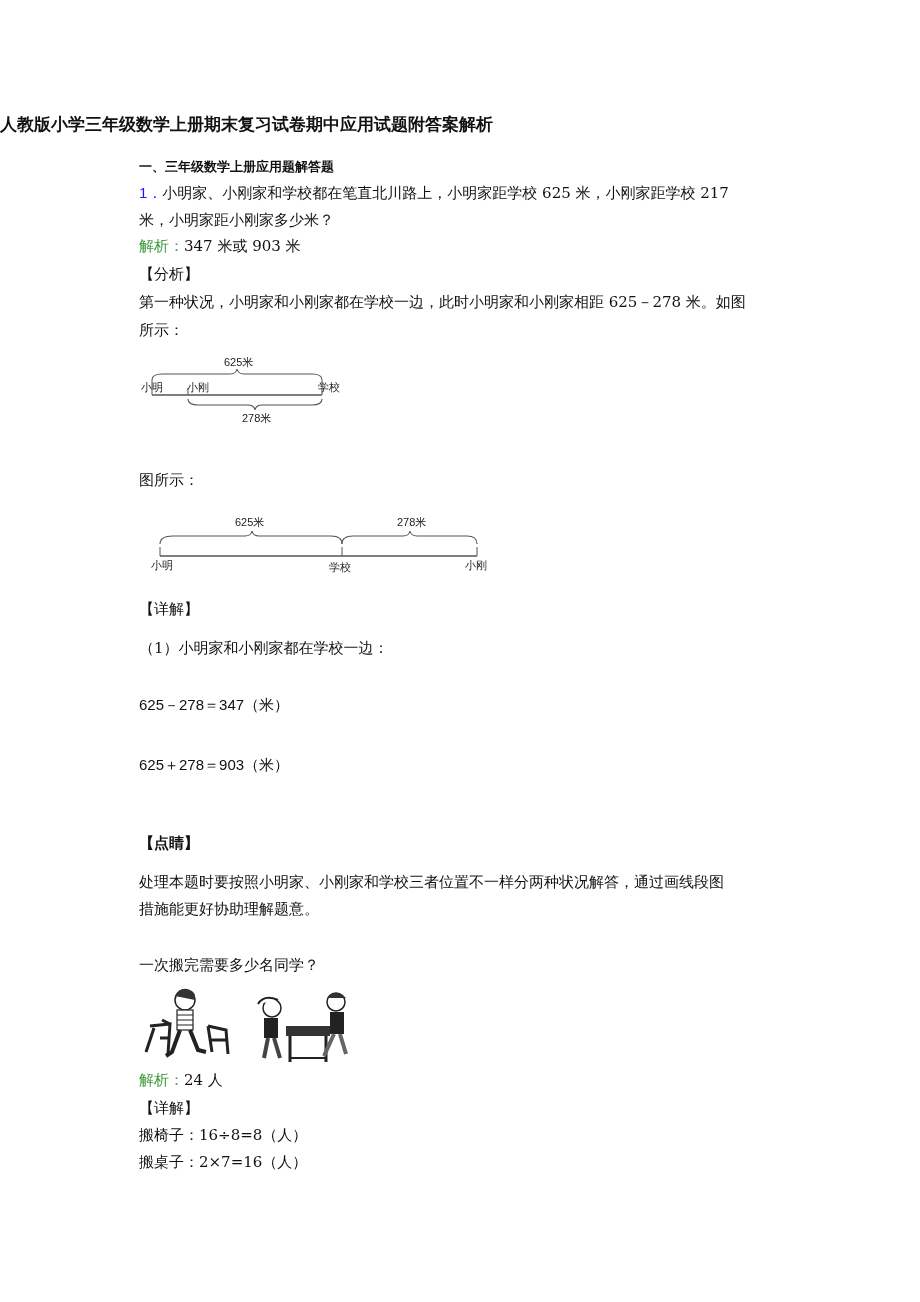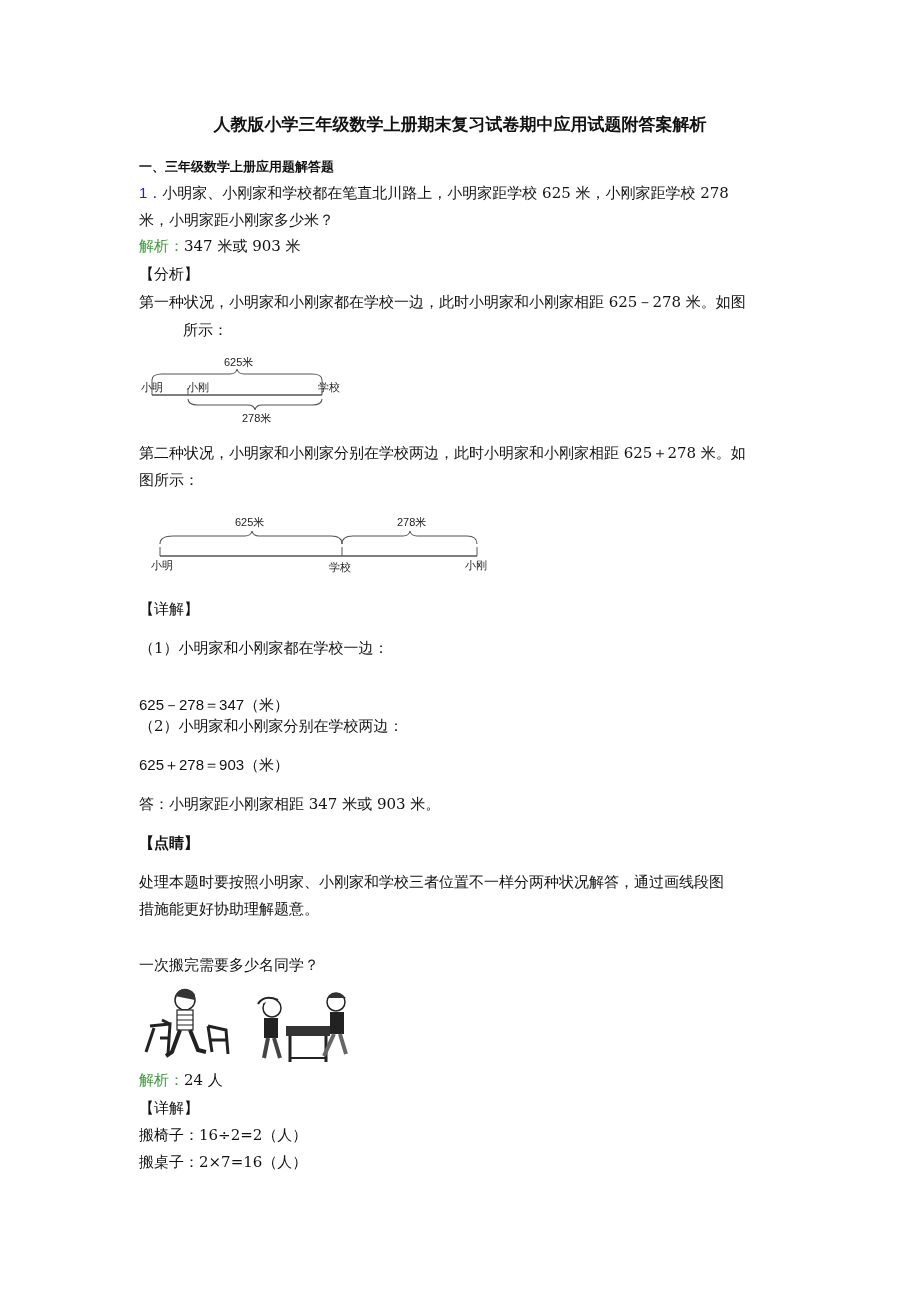--- a/index.html
+++ b/index.html
@@ -1,20 +1,20 @@
 <!DOCTYPE html>
 <html><head>
   <meta charset="utf-8">
   <style>
     html, body { margin: 0; padding: 0; background: #ffffff; }
     body { width: 920px; height: 1302px; position: relative; overflow: hidden;
            font-family: "DejaVu Serif", "Liberation Serif", serif; color: #111; }
     .page { position: absolute; left: 0; top: 0; width: 920px; height: 1302px; }
     .abs { position: absolute; white-space: nowrap; }
-    .title { left: 0; width: 920px; top: 113px; text-align: center; font-size: 17px; font-weight: bold; }
+    .title { left: 0; width: 920px; top: 113px; text-align: left; font-size: 17px; font-weight: bold; }
     .section { left: 139px; top: 158px; font-size: 13px; font-weight: bold; }
     .line { left: 139px; font-size: 15px; line-height: 20px; }
     .qnum { color: #1a1aff; font-family: "Liberation Sans", sans-serif; }
     .jiexi { color: #3a9a3a; }
     .num { font-family: "Liberation Sans", sans-serif; }
     .watermark { left: 230px; top: 596px; font-family: "Liberation Sans", sans-serif; font-size: 62px;
                  color: #e4e4e4; letter-spacing: 1px; z-index: 0; }
     .txt { z-index: 1; }
     svg { position: absolute; }
     .dlabel { font-family: "Liberation Sans", sans-serif; font-size: 11px; fill: #222; }
@@ -22,67 +22,64 @@
 </head>
 <body>
 
 <div class="page">
 
 
   <div class="abs title txt">人教版小学三年级数学上册期末复习试卷期中应用试题附答案解析</div>
   <div class="abs section txt">一、三年级数学上册应用题解答题</div>
 
   <div class="abs line txt" style="top:183px;">
-    <span class="qnum">1．</span><span>小明家、小刚家和学校都在笔直北川路上，小明家距学校 625 米，小刚家距学校 278</span>
+    <span class="qnum">1．</span><span>小明家、小刚家和学校都在笔直北川路上，小明家距学校 625 米，小刚家距学校 217</span>
   </div>
   <div class="abs line txt" style="top:210px;">米，小明家距小刚家多少米？</div>
   <div class="abs line txt" style="top:236px;">
     <span class="jiexi">解析：</span><span>347 米或 903 米</span>
   </div>
   <div class="abs line txt" style="top:264px;">【分析】</div>
   <div class="abs line txt" style="top:292px;">第一种状况，小明家和小刚家都在学校一边，此时小明家和小刚家相距 625－278 米。如图</div>
-  <div class="abs line txt" style="top:320px;margin-left:44px;">所示：</div>
+  <div class="abs line txt" style="top:320px;">所示：</div>
 
   <svg style="left:138px; top:350px;" width="220" height="80" viewBox="0 0 220 80">
     <text class="dlabel" x="86" y="16">625米</text>
     <path d="M14 30 Q14 24 24 24 L92 24 Q98 24 99 19 Q100 24 106 24 L174 24 Q184 24 184 30" fill="none" stroke="#555" stroke-width="1.1"></path>
     <line x1="14" y1="45" x2="184" y2="45" stroke="#555" stroke-width="1.4"></line>
     <line x1="14" y1="30" x2="14" y2="45" stroke="#555" stroke-width="1"></line>
     <line x1="50" y1="38" x2="50" y2="45" stroke="#555" stroke-width="1"></line>
     <line x1="184" y1="30" x2="184" y2="45" stroke="#555" stroke-width="1"></line>
     <text class="dlabel" x="3" y="41">小明</text>
     <text class="dlabel" x="49" y="41">小刚</text>
     <text class="dlabel" x="180" y="41">学校</text>
     <path d="M50 49 Q50 55 60 55 L110 55 Q116 55 117 60 Q118 55 124 55 L174 55 Q184 55 184 49" fill="none" stroke="#555" stroke-width="1.1"></path>
     <text class="dlabel" x="104" y="72">278米</text>
   </svg>
 
-  <div class="abs line txt" style="top:443px;">第二种状况，小明家和小刚家分别在学校两边，此时小明家和小刚家相距 625＋278 米。如</div>
   <div class="abs line txt" style="top:470px;">图所示：</div>
 
   <svg style="left:145px; top:510px;" width="360" height="70" viewBox="0 0 360 70">
     <text class="dlabel" x="90" y="16">625米</text>
     <text class="dlabel" x="252" y="16">278米</text>
     <path d="M15 34 Q15 26 28 26 L100 26 Q106 26 107 21 Q108 26 114 26 L186 26 Q197 26 197 34" fill="none" stroke="#555" stroke-width="1.1"></path>
     <path d="M197 34 Q197 26 208 26 L258 26 Q264 26 265 21 Q266 26 272 26 L322 26 Q332 26 332 34" fill="none" stroke="#555" stroke-width="1.1"></path>
     <line x1="15" y1="37" x2="15" y2="46" stroke="#555" stroke-width="1"></line>
     <line x1="197" y1="37" x2="197" y2="46" stroke="#555" stroke-width="1"></line>
     <line x1="332" y1="37" x2="332" y2="46" stroke="#555" stroke-width="1"></line>
     <line x1="15" y1="46" x2="332" y2="46" stroke="#555" stroke-width="1.4"></line>
     <text class="dlabel" x="6" y="59">小明</text>
     <text class="dlabel" x="184" y="61">学校</text>
     <text class="dlabel" x="320" y="59">小刚</text>
   </svg>
 
   <div class="abs line txt" style="top:599px;">【详解】</div>
   <div class="abs line txt" style="top:638px;">（1）小明家和小刚家都在学校一边：</div>
   <div class="abs line txt num" style="top:677px;margin-top:18px;">625－278＝347（米）</div>
-  <div class="abs line txt" style="top:716px;">（2）小明家和小刚家分别在学校两边：</div>
   <div class="abs line txt num" style="top:755px;">625＋278＝903（米）</div>
-  <div class="abs line txt" style="top:794px;">答：小明家距小刚家相距 347 米或 903 米。</div>
   <div class="abs line txt" style="top:833px;font-weight:bold;">【点睛】</div>
   <div class="abs line txt" style="top:872px;">处理本题时要按照小明家、小刚家和学校三者位置不一样分两种状况解答，通过画线段图</div>
   <div class="abs line txt" style="top:899px;">措施能更好协助理解题意。</div>
 
   <div class="abs line txt" style="top:955px;">一次搬完需要多少名同学？</div>
 
   <svg style="left:140px; top:982px;" width="225" height="82" viewBox="0 0 225 82">
 
     <circle cx="45" cy="18" r="10" fill="#fff" stroke="#222" stroke-width="1.5"></circle>
     <path d="M35 14 Q40 4 50 8 Q56 10 55 18" fill="#333"></path>
@@ -107,16 +104,16 @@
     <circle cx="196" cy="20" r="9" fill="#fff" stroke="#222" stroke-width="1.5"></circle>
     <path d="M188 16 Q196 6 206 16" fill="#333"></path>
     <rect x="190" y="30" width="14" height="22" fill="#222"></rect>
     <path d="M194 52 L184 74 M200 52 L206 72" stroke="#666" stroke-width="4"></path>
   </svg>
 
   <div class="abs line txt" style="top:1070px;">
     <span class="jiexi">解析：</span><span>24 人</span>
   </div>
   <div class="abs line txt" style="top:1098px;">【详解】</div>
-  <div class="abs line txt" style="top:1125px;">搬椅子：16÷2=2（人）</div>
+  <div class="abs line txt" style="top:1125px;">搬椅子：16÷8=8（人）</div>
   <div class="abs line txt" style="top:1152px;">搬桌子：2×7=16（人）</div>
 
 </div>
 
 </body></html>

